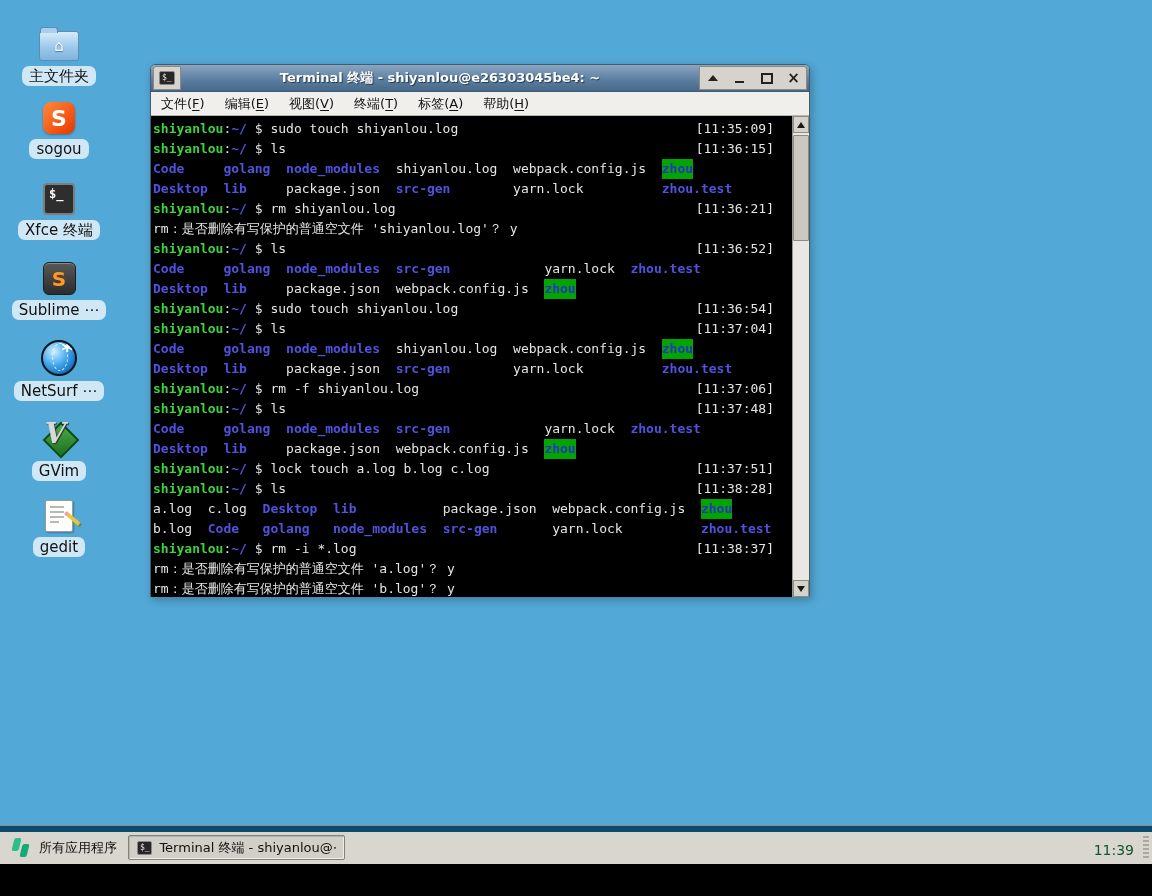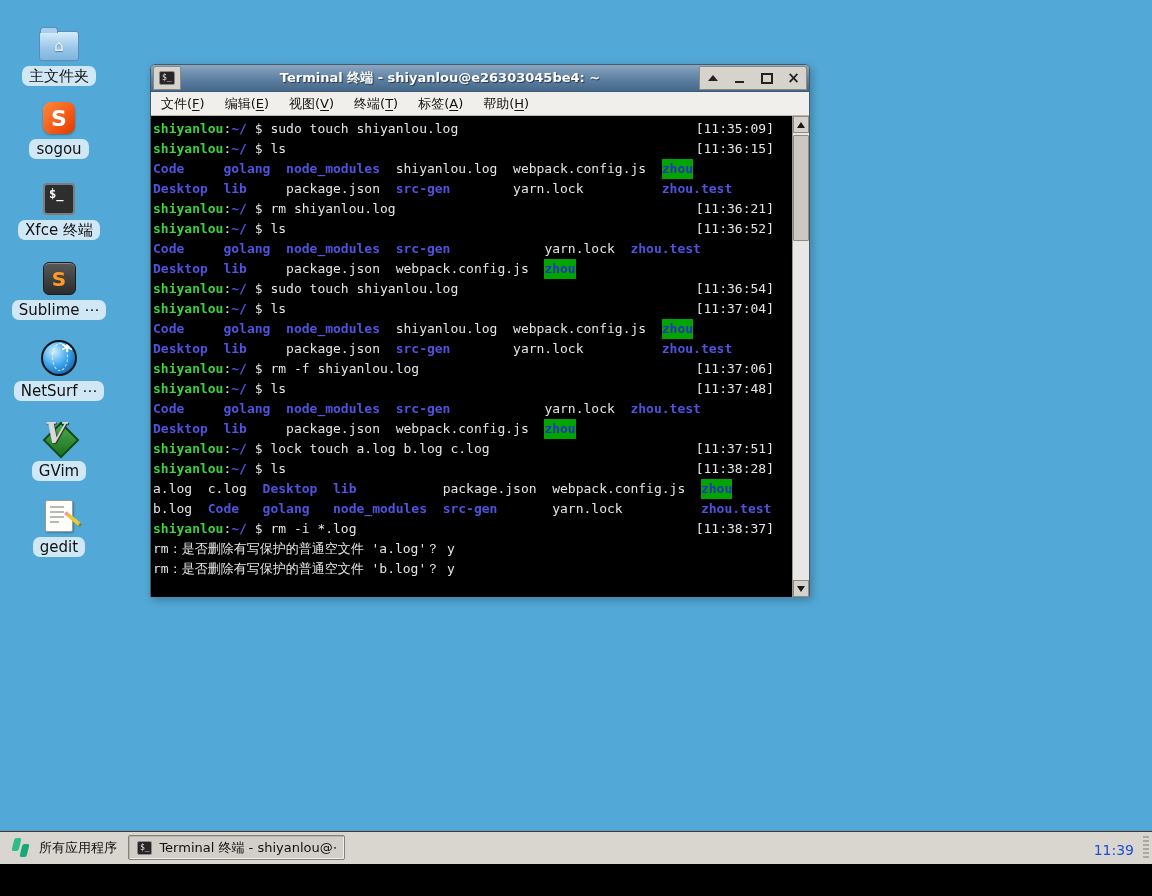--- a/index.html
+++ b/index.html
@@ -104,36 +104,36 @@
   .arr-up{width:0;height:0;border-left:4px solid transparent;border-right:4px solid transparent;
         border-bottom:6px solid #1a1a1a;}
   .arr-dn{width:0;height:0;border-left:4px solid transparent;border-right:4px solid transparent;
         border-top:6px solid #1a1a1a;}
   .strack{flex:1;position:relative;}
   .sthumb{position:absolute;left:0;right:0;top:2px;height:104px;background:#cbc8c1;
         border:1px solid #8e8b82;border-radius:1px;}
 
   
   .taskbar{position:absolute;left:0;right:0;bottom:32px;height:32px;background:#d9d6d0;
-        border-top:1px solid #0c4a6e;box-shadow:0 -1px 0 #8f8c85;}
+        border-top:6px solid #0c4a6e;box-shadow:0 -1px 0 #8f8c85;}
   .allapps{position:absolute;left:6px;top:0;height:32px;display:flex;align-items:center;
         gap:9px;padding:0 6px;cursor:pointer;}
   .sylogo{position:relative;width:18px;height:20px;}
   .sylogo .b1,.sylogo .b2{position:absolute;width:7px;height:13px;border-radius:2px;
         background:#2cbd8b;transform:skewX(-14deg);}
   .sylogo .b1{left:1px;top:0;}
   .sylogo .b2{left:9px;top:6px;background:#17a877;}
   .allapps-label{font-size:13px;color:#111;white-space:nowrap;}
   .task-btn{position:absolute;left:128px;top:3px;width:217px;height:25px;background:#d2cfc9;
         border:1px solid #84817a;border-radius:2px;display:flex;align-items:center;gap:7px;
         padding:0 8px;box-sizing:border-box;cursor:pointer;
         box-shadow:inset 1px 1px 0 #b7b4ad, inset -1px -1px 0 #efeeeb;}
   .task-label{font-size:13px;color:#111;white-space:nowrap;overflow:hidden;}
   .clock{position:absolute;right:18px;top:0;height:36px;display:flex;align-items:center;
-        font-size:14px;color:#1d4ed8;}
+        font-size:14px;color:#14532d;}
   .panel-handle{position:absolute;right:3px;top:4px;width:6px;height:24px;
         background:repeating-linear-gradient(to bottom,#aba89f 0 2px,transparent 2px 4px);}
   .black-strip{position:absolute;left:0;right:0;bottom:0;height:32px;background:#000;}
 </style>
 </head>
 <body>
 
 <div class="screen" style="background: rgb(82, 168, 214);">
 
   <div class="dicon" style="top:26px">
@@ -211,20 +211,21 @@
         <div class="menu-item">帮助(<u>H</u>)</div>
       </div>
 
     <div class="term-wrap">
       <div class="term" id="term">
           <div class="t-line"><span class="t-g">shiyanlou</span><span class="t-f">:</span><span class="t-b">~/</span><span class="t-f"> $ </span><span class="t-f">sudo touch shiyanlou.log</span><span class="t-time">[11:35:09]</span></div>
           <div class="t-line"><span class="t-g">shiyanlou</span><span class="t-f">:</span><span class="t-b">~/</span><span class="t-f"> $ </span><span class="t-f">ls</span><span class="t-time">[11:36:15]</span></div>
           <div class="t-line"><span class="t-b">Code     </span><span class="t-b">golang  </span><span class="t-b">node_modules  </span><span class="t-f">shiyanlou.log  </span><span class="t-f">webpack.config.js  </span><span class="t-z">zhou</span></div>
           <div class="t-line"><span class="t-b">Desktop  </span><span class="t-b">lib     </span><span class="t-f">package.json  </span><span class="t-b">src-gen        </span><span class="t-f">yarn.lock          </span><span class="t-b">zhou.test</span></div>
           <div class="t-line"><span class="t-g">shiyanlou</span><span class="t-f">:</span><span class="t-b">~/</span><span class="t-f"> $ </span><span class="t-f">rm shiyanlou.log</span><span class="t-time">[11:36:21]</span></div>
+          <div class="t-line"><span class="t-f">rm：是否删除有写保护的普通空文件 'shiyanlou.log'？ y</span></div>
           <div class="t-line"><span class="t-g">shiyanlou</span><span class="t-f">:</span><span class="t-b">~/</span><span class="t-f"> $ </span><span class="t-f">ls</span><span class="t-time">[11:36:52]</span></div>
           <div class="t-line"><span class="t-b">Code     </span><span class="t-b">golang  </span><span class="t-b">node_modules  </span><span class="t-b">src-gen            </span><span class="t-f">yarn.lock  </span><span class="t-b">zhou.test</span></div>
           <div class="t-line"><span class="t-b">Desktop  </span><span class="t-b">lib     </span><span class="t-f">package.json  </span><span class="t-f">webpack.config.js  </span><span class="t-z">zhou</span></div>
           <div class="t-line"><span class="t-g">shiyanlou</span><span class="t-f">:</span><span class="t-b">~/</span><span class="t-f"> $ </span><span class="t-f">sudo touch shiyanlou.log</span><span class="t-time">[11:36:54]</span></div>
           <div class="t-line"><span class="t-g">shiyanlou</span><span class="t-f">:</span><span class="t-b">~/</span><span class="t-f"> $ </span><span class="t-f">ls</span><span class="t-time">[11:37:04]</span></div>
           <div class="t-line"><span class="t-b">Code     </span><span class="t-b">golang  </span><span class="t-b">node_modules  </span><span class="t-f">shiyanlou.log  </span><span class="t-f">webpack.config.js  </span><span class="t-z">zhou</span></div>
           <div class="t-line"><span class="t-b">Desktop  </span><span class="t-b">lib     </span><span class="t-f">package.json  </span><span class="t-b">src-gen        </span><span class="t-f">yarn.lock          </span><span class="t-b">zhou.test</span></div>
           <div class="t-line"><span class="t-g">shiyanlou</span><span class="t-f">:</span><span class="t-b">~/</span><span class="t-f"> $ </span><span class="t-f">rm -f shiyanlou.log</span><span class="t-time">[11:37:06]</span></div>
           <div class="t-line"><span class="t-g">shiyanlou</span><span class="t-f">:</span><span class="t-b">~/</span><span class="t-f"> $ </span><span class="t-f">ls</span><span class="t-time">[11:37:48]</span></div>
           <div class="t-line"><span class="t-b">Code     </span><span class="t-b">golang  </span><span class="t-b">node_modules  </span><span class="t-b">src-gen            </span><span class="t-f">yarn.lock  </span><span class="t-b">zhou.test</span></div>

